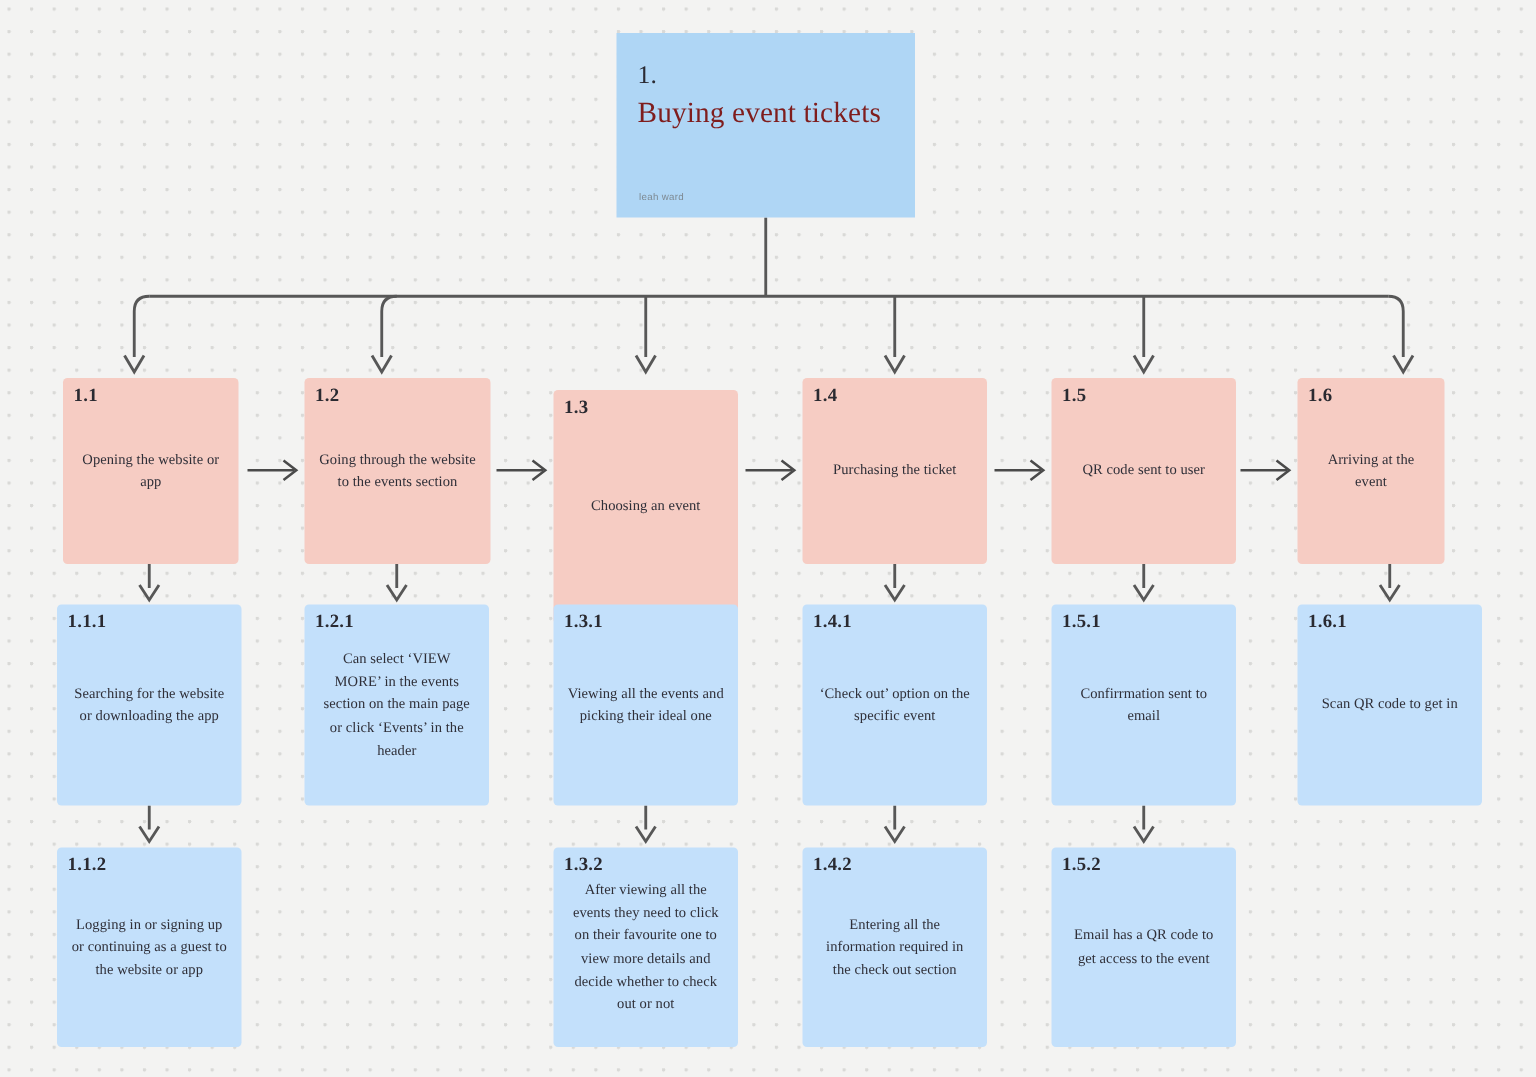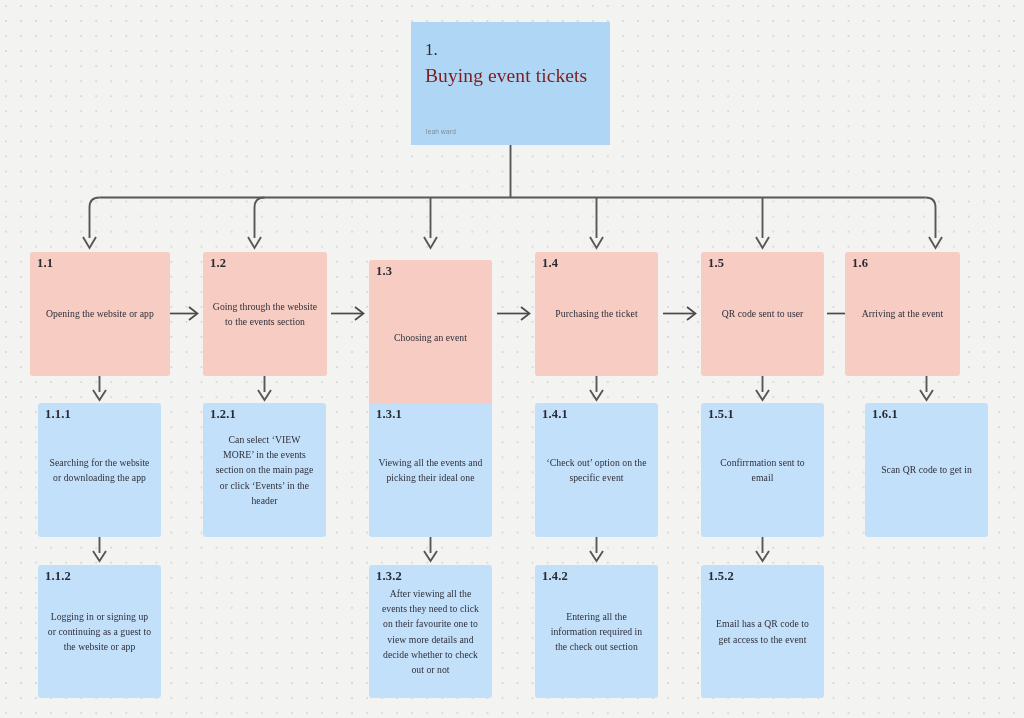--- a/index.html
+++ b/index.html
@@ -179,41 +179,41 @@
       <path d="M756,551 L762.5,561 L769,551"></path>
     </g>
   </svg>
 
   <div class="title-card">
     <div class="tc-num">1.</div>
     <div class="tc-title">Buying event tickets</div>
     <div class="tc-author">leah ward</div>
   </div>
 
-  <div class="node pink" style="left:30px;  top:252px; width:140px; height:124px;">
+  <div class="node pink" style="left:42px;  top:252px; width:117px; height:124px;">
     <span class="n-id">1.1</span>
     <span class="n-text">Opening the website or app</span>
   </div>
   <div class="node pink" style="left:203px; top:252px; width:124px; height:124px;">
     <span class="n-id">1.2</span>
     <span class="n-text">Going through the website to the events section</span>
   </div>
   <div class="node pink" style="left:369px; top:260px; width:123px; height:156px;">
     <span class="n-id">1.3</span>
     <span class="n-text">Choosing an event</span>
   </div>
   <div class="node pink" style="left:535px; top:252px; width:123px; height:124px;">
     <span class="n-id">1.4</span>
     <span class="n-text">Purchasing the ticket</span>
   </div>
   <div class="node pink" style="left:701px; top:252px; width:123px; height:124px;">
     <span class="n-id">1.5</span>
     <span class="n-text">QR code sent to user</span>
   </div>
-  <div class="node pink" style="left:845px; top:252px; width:115px; height:124px;">
+  <div class="node pink" style="left:865px; top:252px; width:98px; height:124px;">
     <span class="n-id">1.6</span>
     <span class="n-text">Arriving at the event</span>
   </div>
 
   <div class="node blue" style="left:38px;  top:403px; width:123px; height:134px;">
     <span class="n-id">1.1.1</span>
     <span class="n-text">Searching for the website or downloading the app</span>
   </div>
   <div class="node blue" style="left:203px; top:403px; width:123px; height:134px;justify-content:flex-end;">
     <span class="n-id">1.2.1</span>

